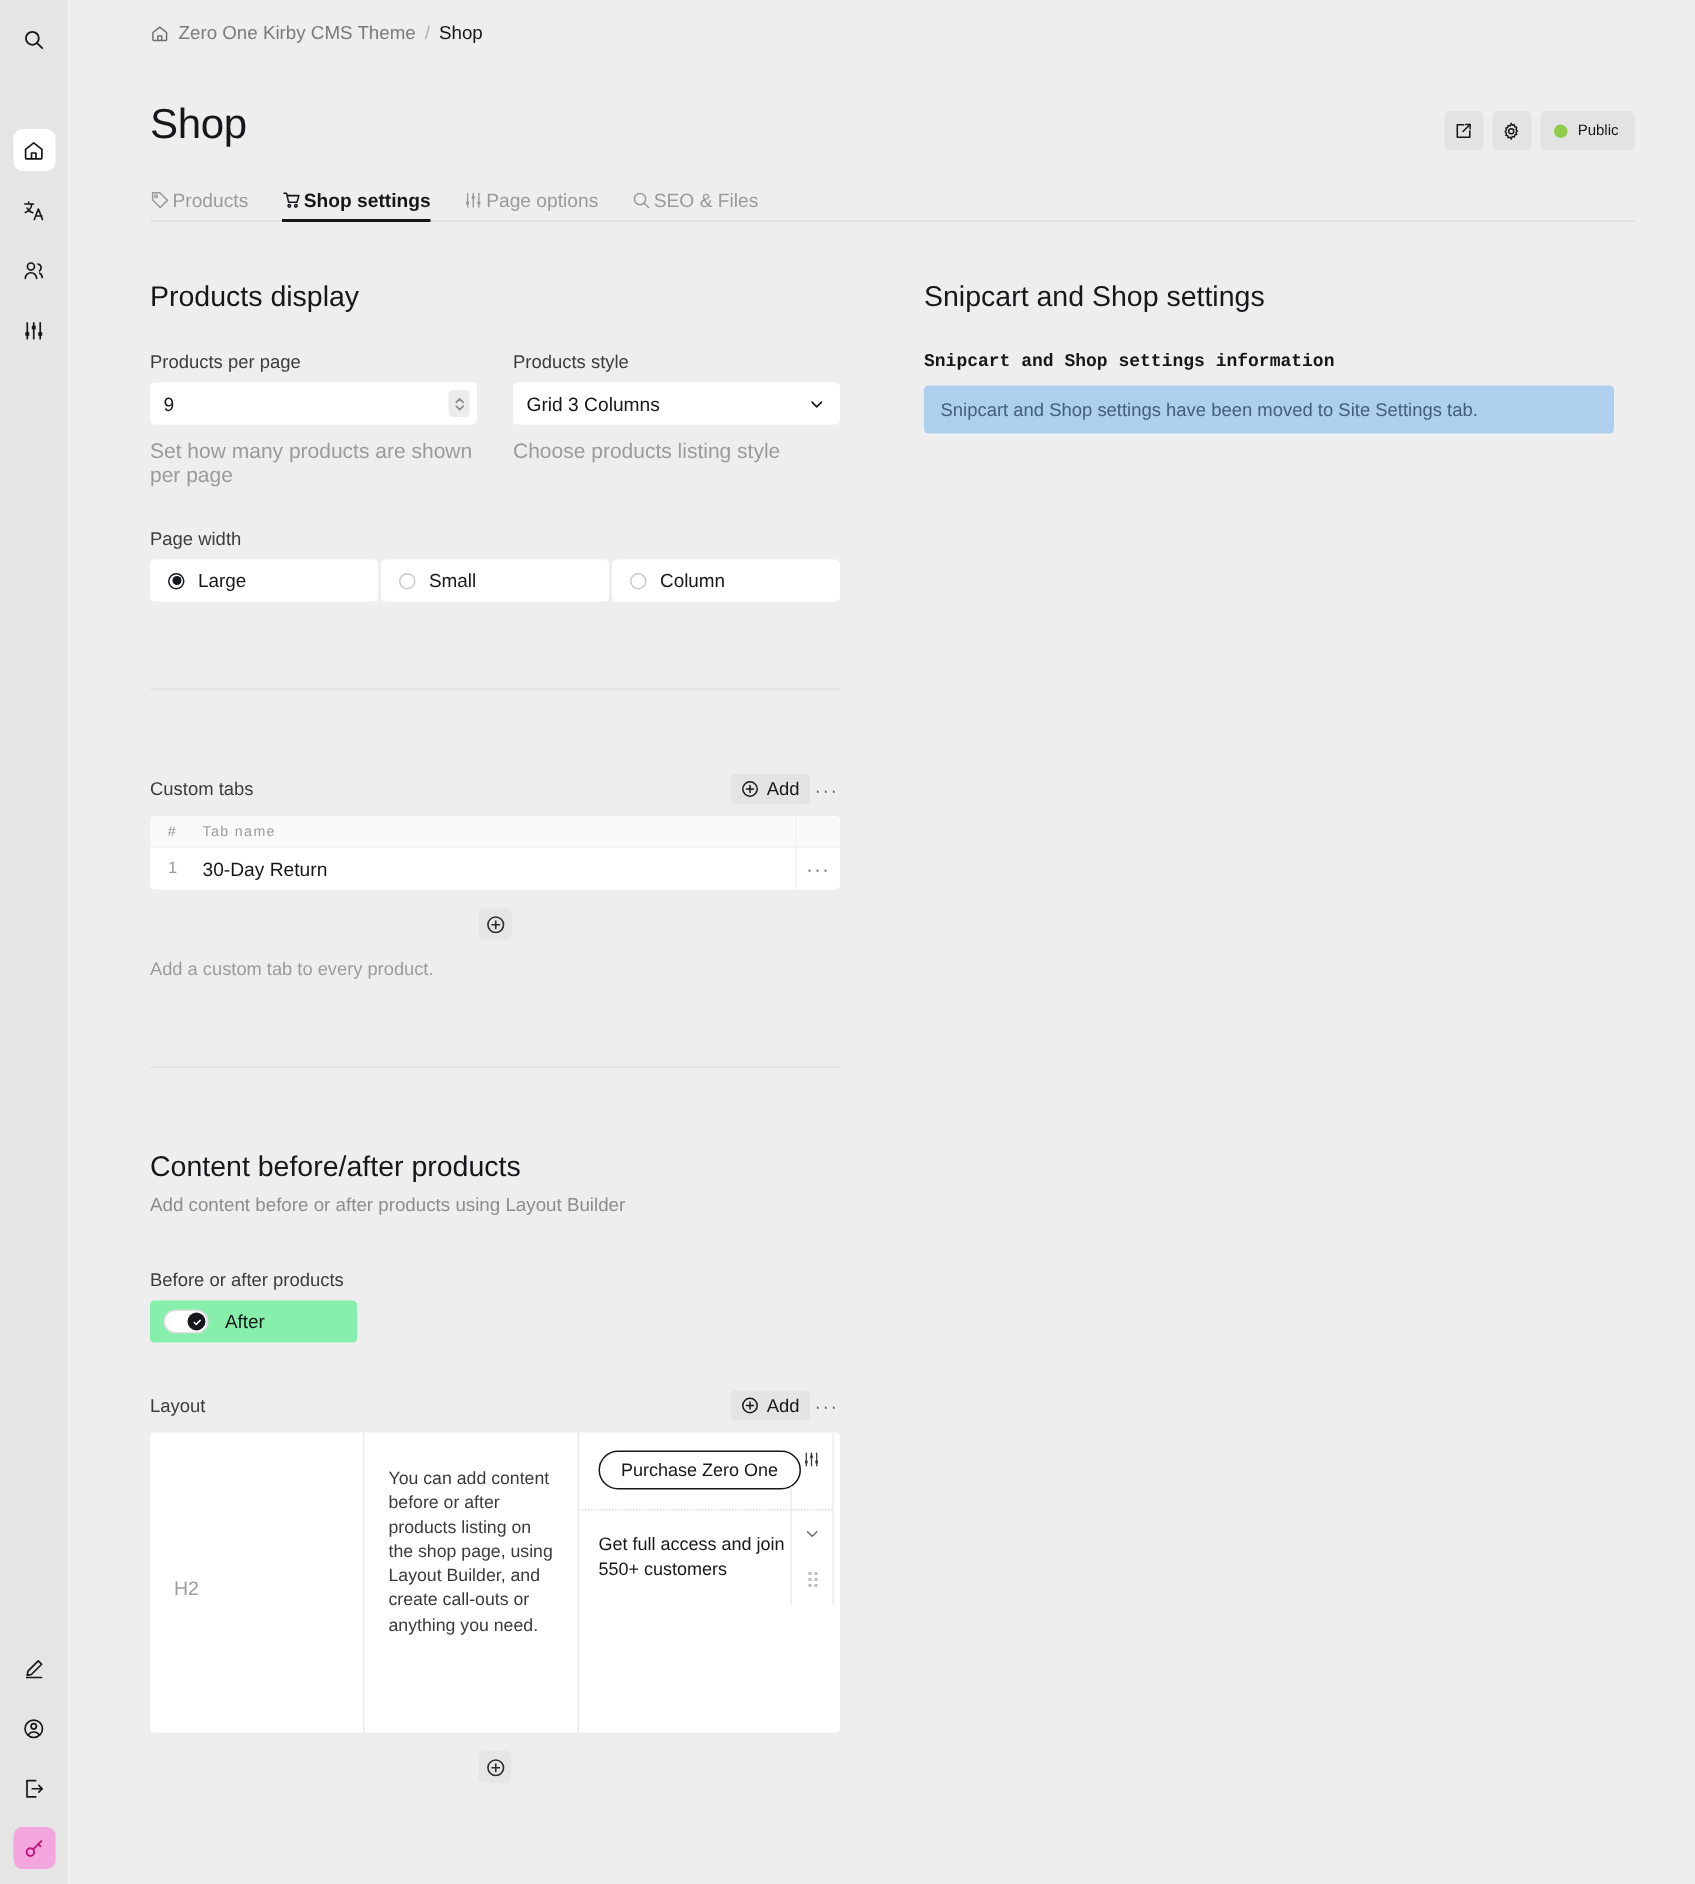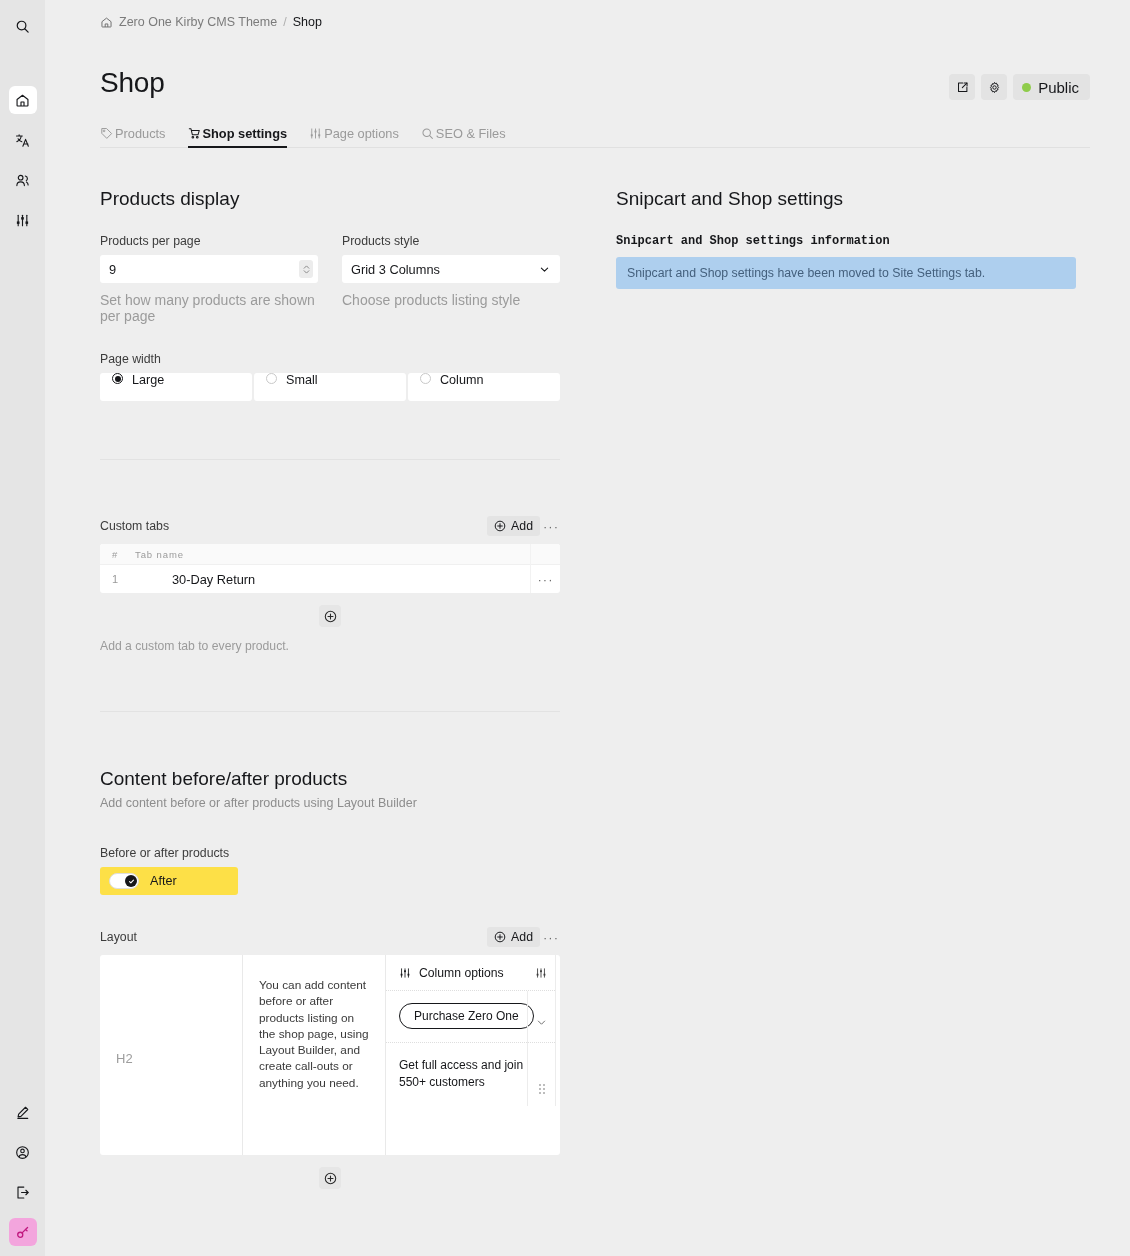--- a/index.html
+++ b/index.html
@@ -49,21 +49,21 @@
   }
   .page-title{ font-size:28px; font-weight:400; letter-spacing:-0.2px; line-height:1; color:#16171a;}
   .head-actions{ display:flex; align-items:center; gap:6px; margin-top:5px;}
   .icon-btn{
     width:26px; height:26px; border-radius:4px; background:#e3e3e3;
     display:flex; align-items:center; justify-content:center; color:#16171a;
   }
   .status-badge{
     height:26px; border-radius:4px; background:#e3e3e3;
     display:flex; align-items:center; gap:7px; padding:0 11px 0 9px;
-    font-size:15px; color:#16171a;
+    font-size:10px; color:#16171a;
   }
   .dot{ width:9px; height:9px; border-radius:50%; background:#8fcc4b; }
 
   .tabs{
     margin:20px 40px 0 55px;
     display:flex; align-items:flex-end; gap:22px;
     border-bottom:1px solid #e0e0e0;
     height:28px;
   }
   .tab{
@@ -102,21 +102,21 @@
   }
   .select-box{
     height:28px; background:#fff; border-radius:3px;
     display:flex; align-items:center; justify-content:space-between;
     padding:0 10px 0 9px; font-size:12.8px; color:#16171a;
   }
 
   .radio-row{ display:flex; gap:2px; margin-top:0; }
   .radio-opt{
     height:28px; background:#fff; border-radius:3px; flex:1;
-    display:flex; align-items:flex-start; gap:9px; padding:0 12px;
+    display:flex; align-items:center; gap:9px; padding:12px 12px;
     font-size:12.6px; color:#16171a;
   }
   .radio-mark{
     width:11px; height:11px; border-radius:50%;
     border:1px solid #c9c9c9; background:#fff; flex:none;
     display:flex; align-items:center; justify-content:center;
   }
   .radio-mark.on{ border-color:#16171a; }
   .radio-mark.on:after{ content:""; width:6px; height:6px; border-radius:50%; background:#16171a; }
 
@@ -137,33 +137,33 @@
 
   
   .tbl{ background:#fff; border-radius:3px; overflow:hidden; }
   .tbl-head{ display:flex; background:#fafafa; height:21px; align-items:center; border-bottom:1px solid #f0f0f0;}
   .tbl-head .th{ font-size:9.5px; color:#9b9b9b; letter-spacing:0.9px; }
   .th-num{ width:30px; text-align:center; }
   .th-name{ flex:1; padding-left:5px; }
   .th-end{ width:30px; border-left:1px solid #f2f2f2; height:21px;}
   .tbl-row{ display:flex; align-items:center; height:28px; }
   .td-num{ width:30px; text-align:center; font-size:11px; color:#9a9a9a; }
-  .td-name{ flex:1; padding-left:5px; font-size:12.8px; color:#16171a;margin-left:37px; }
+  .td-name{ flex:1; padding-left:5px; font-size:12.8px; color:#16171a; }
   .td-end{ width:30px; display:flex; align-items:center; justify-content:center; color:#6c6c6c; font-size:13px; letter-spacing:1px; border-left:1px solid #f2f2f2; height:28px;}
 
   .add-circle-wrap{ display:flex; justify-content:center; margin-top:12px; }
   .add-circle{
     width:22px; height:22px; border-radius:4px; background:#e6e6e6;
     display:flex; align-items:center; justify-content:center; color:#2a2a2a;
   }
   .below-help{ font-size:12.2px; color:#9b9b9b; margin-top:12px; }
 
   
   .toggle-wrap{
-    width:138px; height:28px; background:#fde047; border-radius:3px;
+    width:138px; height:28px; background:#86efac; border-radius:3px;
     display:flex; align-items:center; gap:11px; padding:0 9px;
   }
   .switch{
     width:30px; height:16px; border-radius:8px; background:#fff;
     border:1px solid #dedede; position:relative; flex:none;
   }
   .knob{
     position:absolute; top:1px; left:15px; width:12px; height:12px; border-radius:50%;
     background:#16171a; display:flex; align-items:center; justify-content:center;
   }
@@ -510,33 +510,20 @@
           <div class="lb-col lb-c1">
             <div class="lb-tag">H2</div>
           </div>
 
           <div class="lb-col lb-c2">
             <div class="lb-p">You can add content before or after products listing on the shop page, using Layout Builder, and create call-outs or anything you need.</div>
           </div>
 
           <div class="lb-col lb-c3">
             <div class="lb-c3-inner" style="position:relative;">
-              <div class="lb-bar">
-                <span>
-                  <svg width="12" height="12" viewBox="0 0 16 16" fill="none" stroke="#16171a" stroke-width="1.15" stroke-linecap="round">
-                    <line x1="3.4" y1="2.4" x2="3.4" y2="13.6"></line>
-                      <line x1="8" y1="2.4" x2="8" y2="13.6"></line>
-                      <line x1="12.6" y1="2.4" x2="12.6" y2="13.6"></line>
-                    <rect x="2.2" y="9" width="2.4" height="2.4" fill="#16171a" stroke="none"></rect>
-                    <rect x="6.8" y="4.4" width="2.4" height="2.4" fill="#16171a" stroke="none"></rect>
-                    <rect x="11.4" y="9" width="2.4" height="2.4" fill="#16171a" stroke="none"></rect>
-                  </svg>
-                </span>
-                <span>Column options</span>
-              </div>
               <div class="lb-bar-right">
                 <svg width="12" height="12" viewBox="0 0 16 16" fill="none" stroke="#3b3b3b" stroke-width="1.15" stroke-linecap="round">
                   <line x1="3.4" y1="2.4" x2="3.4" y2="13.6"></line>
                     <line x1="8" y1="2.4" x2="8" y2="13.6"></line>
                     <line x1="12.6" y1="2.4" x2="12.6" y2="13.6"></line>
                   <rect x="2.2" y="9" width="2.4" height="2.4" fill="#3b3b3b" stroke="none"></rect>
                   <rect x="6.8" y="4.4" width="2.4" height="2.4" fill="#3b3b3b" stroke="none"></rect>
                   <rect x="11.4" y="9" width="2.4" height="2.4" fill="#3b3b3b" stroke="none"></rect>
                 </svg>
               </div>

